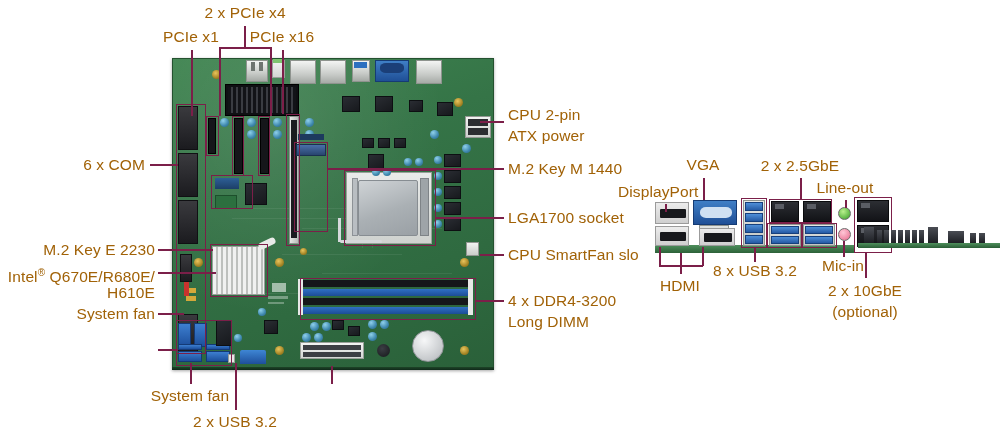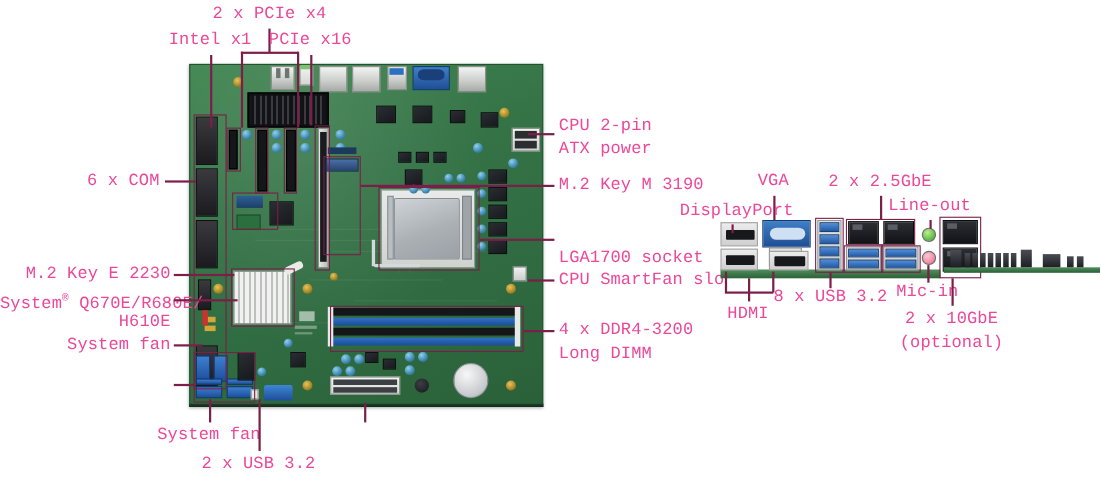--- a/index.html
+++ b/index.html
@@ -10,26 +10,25 @@
   #stage{
     position:relative;
     width:1001px;
     height:437px;
     background:#ffffff;
     overflow:hidden;
   }
   
   .lbl{
     position:absolute;
-    color:#ec4899;
+    color:#a16207;
     font-size:15.5px;
     line-height:19px;
     white-space:pre;
     letter-spacing:.1px;
-    font-family:Liberation Mono, monospace;
   }
   .lbl.r{text-align:right;}
   .lbl.c{text-align:center;}
   .sup{font-size:10px; vertical-align:super;}
   
   .ln{
     position:absolute;
     background:#7b1f49;
   }
   .lnh{height:1.6px;}
@@ -281,57 +280,57 @@
   <div class="hl" style="left:300px;top:278px;width:176px;height:42px;"></div>
   <div class="hl" style="left:210px;top:244px;width:58px;height:53px;"></div>
   <div class="hl" style="left:176px;top:320px;width:56px;height:46px;"></div>
 
   <div class="lbl c" style="left:175px;top:3px;width:140px;">2 x PCIe x4</div>
   <div class="ln lnv" style="left:244px;top:26px;height:22px;"></div>
   <div class="ln lnh" style="left:219px;top:47px;width:52px;"></div>
   <div class="ln lnv" style="left:219px;top:47px;height:69px;"></div>
   <div class="ln lnv" style="left:270px;top:47px;height:69px;"></div>
 
-  <div class="lbl c" style="left:136px;top:27px;width:110px;">Intel x1</div>
+  <div class="lbl c" style="left:136px;top:27px;width:110px;">PCIe x1</div>
   <div class="ln lnv" style="left:191px;top:50px;height:66px;"></div>
 
   <div class="lbl c" style="left:222px;top:27px;width:120px;">PCIe x16</div>
   <div class="ln lnv" style="left:282px;top:50px;height:64px;"></div>
 
   <div class="lbl r" style="left:20px;top:155px;width:125px;">6 x COM</div>
   <div class="ln lnh" style="left:150px;top:164px;width:28px;"></div>
 
   <div class="lbl r" style="left:0px;top:240px;width:155px;">M.2 Key E 2230</div>
   <div class="ln lnh" style="left:158px;top:249px;width:55px;"></div>
 
-  <div class="lbl r" style="left:0px;top:263px;width:155px;"><span>System</span><span class="sup">®</span><span> Q670E/R680E/</span></div>
+  <div class="lbl r" style="left:0px;top:263px;width:155px;"><span>Intel</span><span class="sup">®</span><span> Q670E/R680E/</span></div>
   <div class="lbl r" style="left:0px;top:283px;width:155px;">H610E</div>
   <div class="ln lnh" style="left:158px;top:272px;width:58px;"></div>
 
   <div class="lbl r" style="left:0px;top:304px;width:155px;">System fan</div>
   <div class="ln lnh" style="left:158px;top:313px;width:26px;"></div>
 
   <div class="ln lnh" style="left:158px;top:349px;width:20px;"></div>
 
   <div class="lbl c" style="left:110px;top:386px;width:160px;">System fan</div>
   <div class="ln lnv" style="left:190px;top:363px;height:21px;"></div>
 
   <div class="lbl c" style="left:155px;top:412px;width:160px;">2 x USB 3.2</div>
   <div class="ln lnv" style="left:235px;top:363px;height:47px;"></div>
 
   <div class="ln lnv" style="left:331px;top:366px;height:18px;"></div>
 
   <div class="lbl" style="left:508px;top:105px;">CPU 2-pin</div>
   <div class="lbl" style="left:508px;top:126px;">ATX power</div>
   <div class="ln lnh" style="left:480px;top:121px;width:24px;"></div>
 
-  <div class="lbl" style="left:508px;top:159px;">M.2 Key M 3190</div>
+  <div class="lbl" style="left:508px;top:159px;">M.2 Key M 1440</div>
   <div class="ln lnh" style="left:328px;top:168px;width:176px;"></div>
 
-  <div class="lbl" style="left:508px;top:225px;">LGA1700 socket</div>
+  <div class="lbl" style="left:508px;top:208px;">LGA1700 socket</div>
   <div class="ln lnh" style="left:436px;top:217px;width:68px;"></div>
 
   <div class="lbl" style="left:508px;top:245px;">CPU SmartFan slo</div>
   <div class="ln lnh" style="left:480px;top:254px;width:24px;"></div>
 
   <div class="lbl" style="left:508px;top:291px;">4 x DDR4-3200</div>
   <div class="lbl" style="left:508px;top:312px;">Long DIMM</div>
   <div class="ln lnh" style="left:476px;top:300px;width:28px;"></div>
 
   <div id="iopanel">

